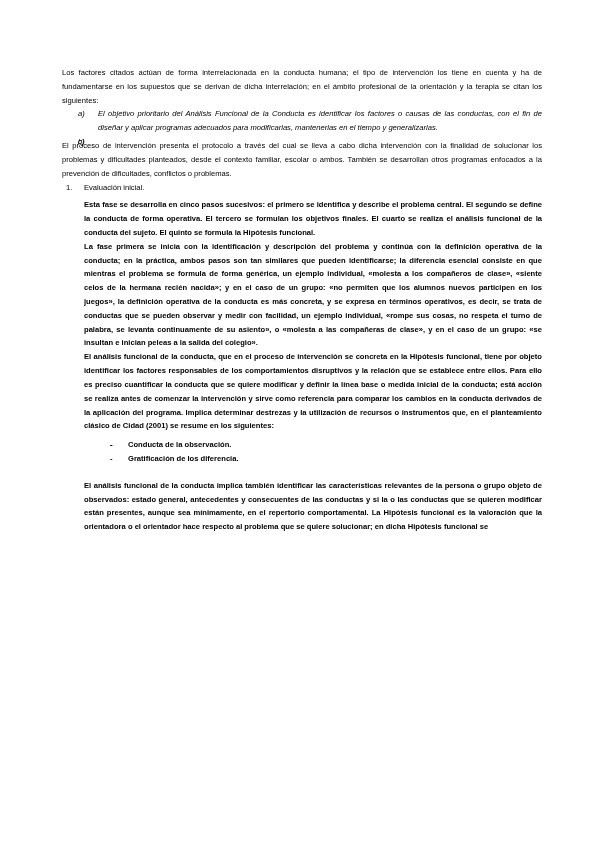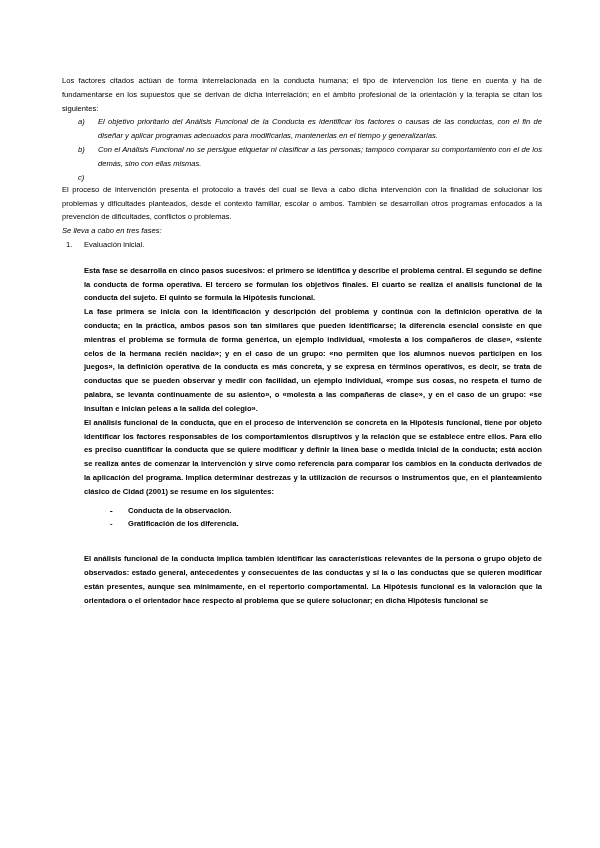--- a/index.html
+++ b/index.html
@@ -21,21 +21,21 @@
     box-sizing: border-box;
     padding: 62px 58px 40px 62px;
     background: #ffffff;
   }
   .doc-body {
     font-size: 7.6px;
     line-height: 1.82;
     text-align: justify;
   }
   p.para {
-    margin: 12px 0 0 0;
+    margin: 4px 0 0 0;
     text-indent: 0;
   }
   p.para + p.para {
     margin-top: 0px;
   }
   .italic {
     font-style: italic;
   }
   
   ol.alpha {
@@ -100,27 +100,26 @@
 </head>
 <body>
 
 <div class="page">
   <div class="doc-body">
 
     <p class="para">Los factores citados actúan de forma interrelacionada en la conducta humana; el tipo de intervención los tiene en cuenta y ha de fundamentarse en los supuestos que se derivan de dicha interrelación; en el ámbito profesional de la orientación y la terapia se citan los siguientes:</p>
 
     <ol class="alpha">
       <li><span class="marker">a)</span><span>El objetivo prioritario del Análisis Funcional de la Conducta es identificar los factores o causas de las conductas, con el fin de diseñar y aplicar programas adecuados para modificarlas, mantenerlas en el tiempo y generalizarlas.</span></li>
-      <li><span class="marker">b)</span><span>Con el Análisis Funcional no se persigue etiquetar ni clasificar a las personas; tampoco comparar su comportamiento con el de los demás, sino con ellas mismas.</span></li>
+      <li><span class="marker">b)</span></li>
       <li><span class="marker">c)</span></li>
     </ol>
 
     <p class="para">El proceso de intervención presenta el protocolo a través del cual se lleva a cabo dicha intervención con la finalidad de solucionar los problemas y dificultades planteados, desde el contexto familiar, escolar o ambos. También se desarrollan otros programas enfocados a la prevención de dificultades, conflictos o problemas.</p>
 
-    <p class="para italic">Se lleva a cabo en tres fases:</p>
 
     <ol class="num">
       <li><span class="marker">1.</span><span>Evaluación inicial.</span></li>
     </ol>
 
     <div class="block-indent">
       <p class="para">Esta fase se desarrolla en cinco pasos sucesivos: el primero se identifica y describe el problema central. El segundo se define la conducta de forma operativa. El tercero se formulan los objetivos finales. El cuarto se realiza el análisis funcional de la conducta del sujeto. El quinto se formula la Hipótesis funcional.</p>
       <p class="para">La fase primera se inicia con la identificación y descripción del problema y continúa con la definición operativa de la conducta; en la práctica, ambos pasos son tan similares que pueden identificarse; la diferencia esencial consiste en que mientras el problema se formula de forma genérica, un ejemplo individual, «molesta a los compañeros de clase», «siente celos de la hermana recién nacida»; y en el caso de un grupo: «no permiten que los alumnos nuevos participen en los juegos», la definición operativa de la conducta es más concreta, y se expresa en términos operativos, es decir, se trata de conductas que se pueden observar y medir con facilidad, un ejemplo individual, «rompe sus cosas, no respeta el turno de palabra, se levanta continuamente de su asiento», o «molesta a las compañeras de clase», y en el caso de un grupo: «se insultan e inician peleas a la salida del colegio».</p>
       <p class="para">El análisis funcional de la conducta, que en el proceso de intervención se concreta en la Hipótesis funcional, tiene por objeto identificar los factores responsables de los comportamientos disruptivos y la relación que se establece entre ellos. Para ello es preciso cuantificar la conducta que se quiere modificar y definir la línea base o medida inicial de la conducta; está acción se realiza antes de comenzar la intervención y sirve como referencia para comparar los cambios en la conducta derivados de la aplicación del programa. Implica determinar destrezas y la utilización de recursos o instrumentos que, en el planteamiento clásico de Cidad (2001) se resume en los siguientes:</p>
 

